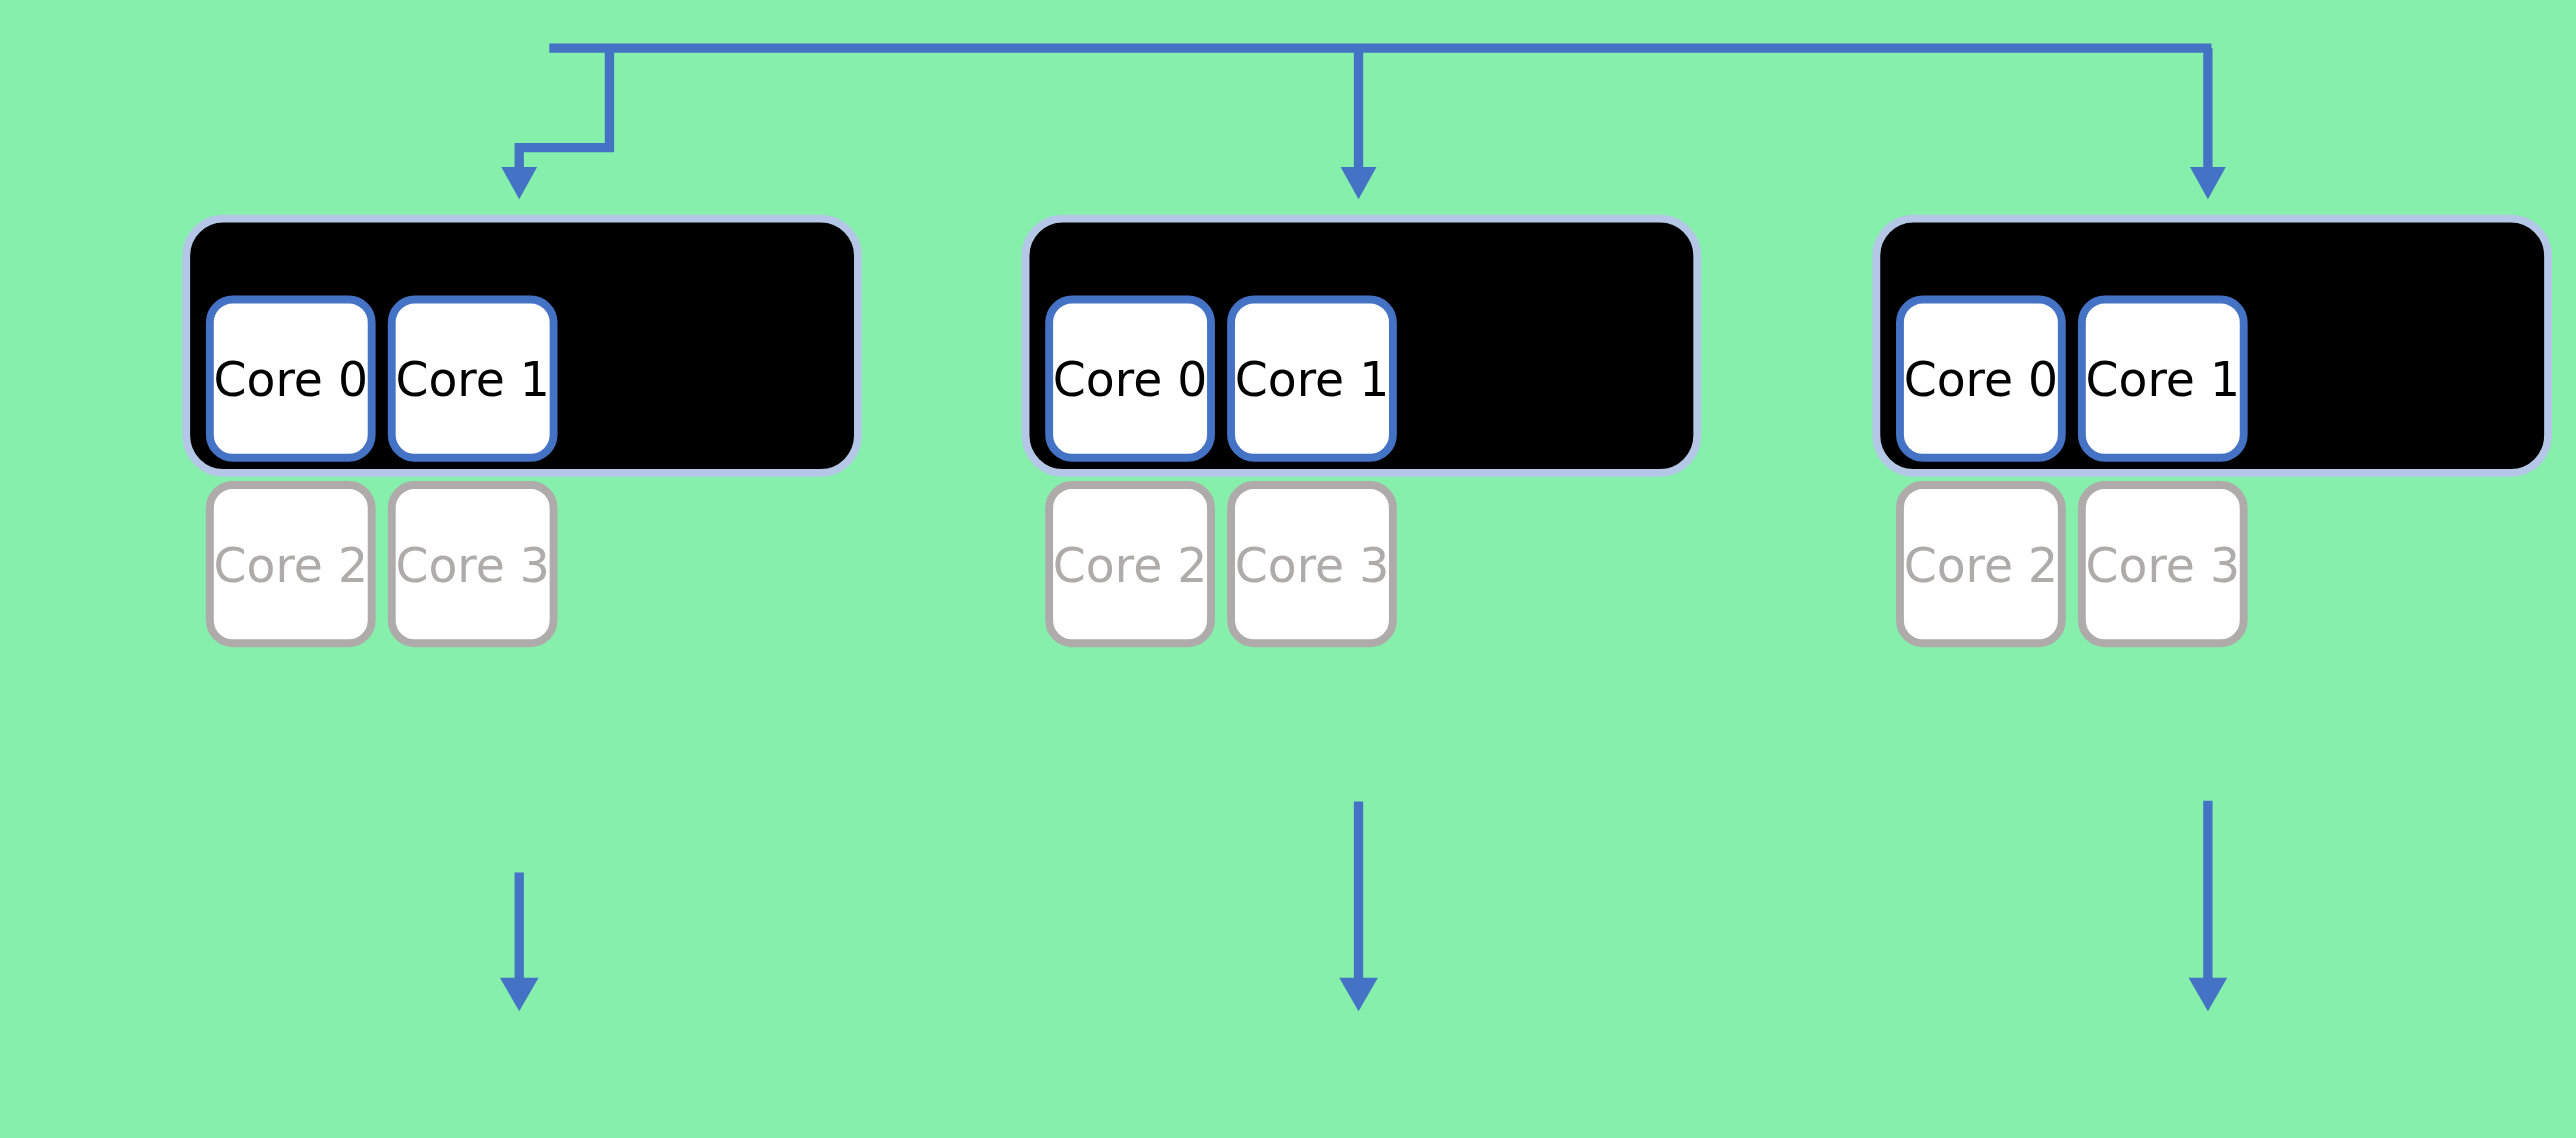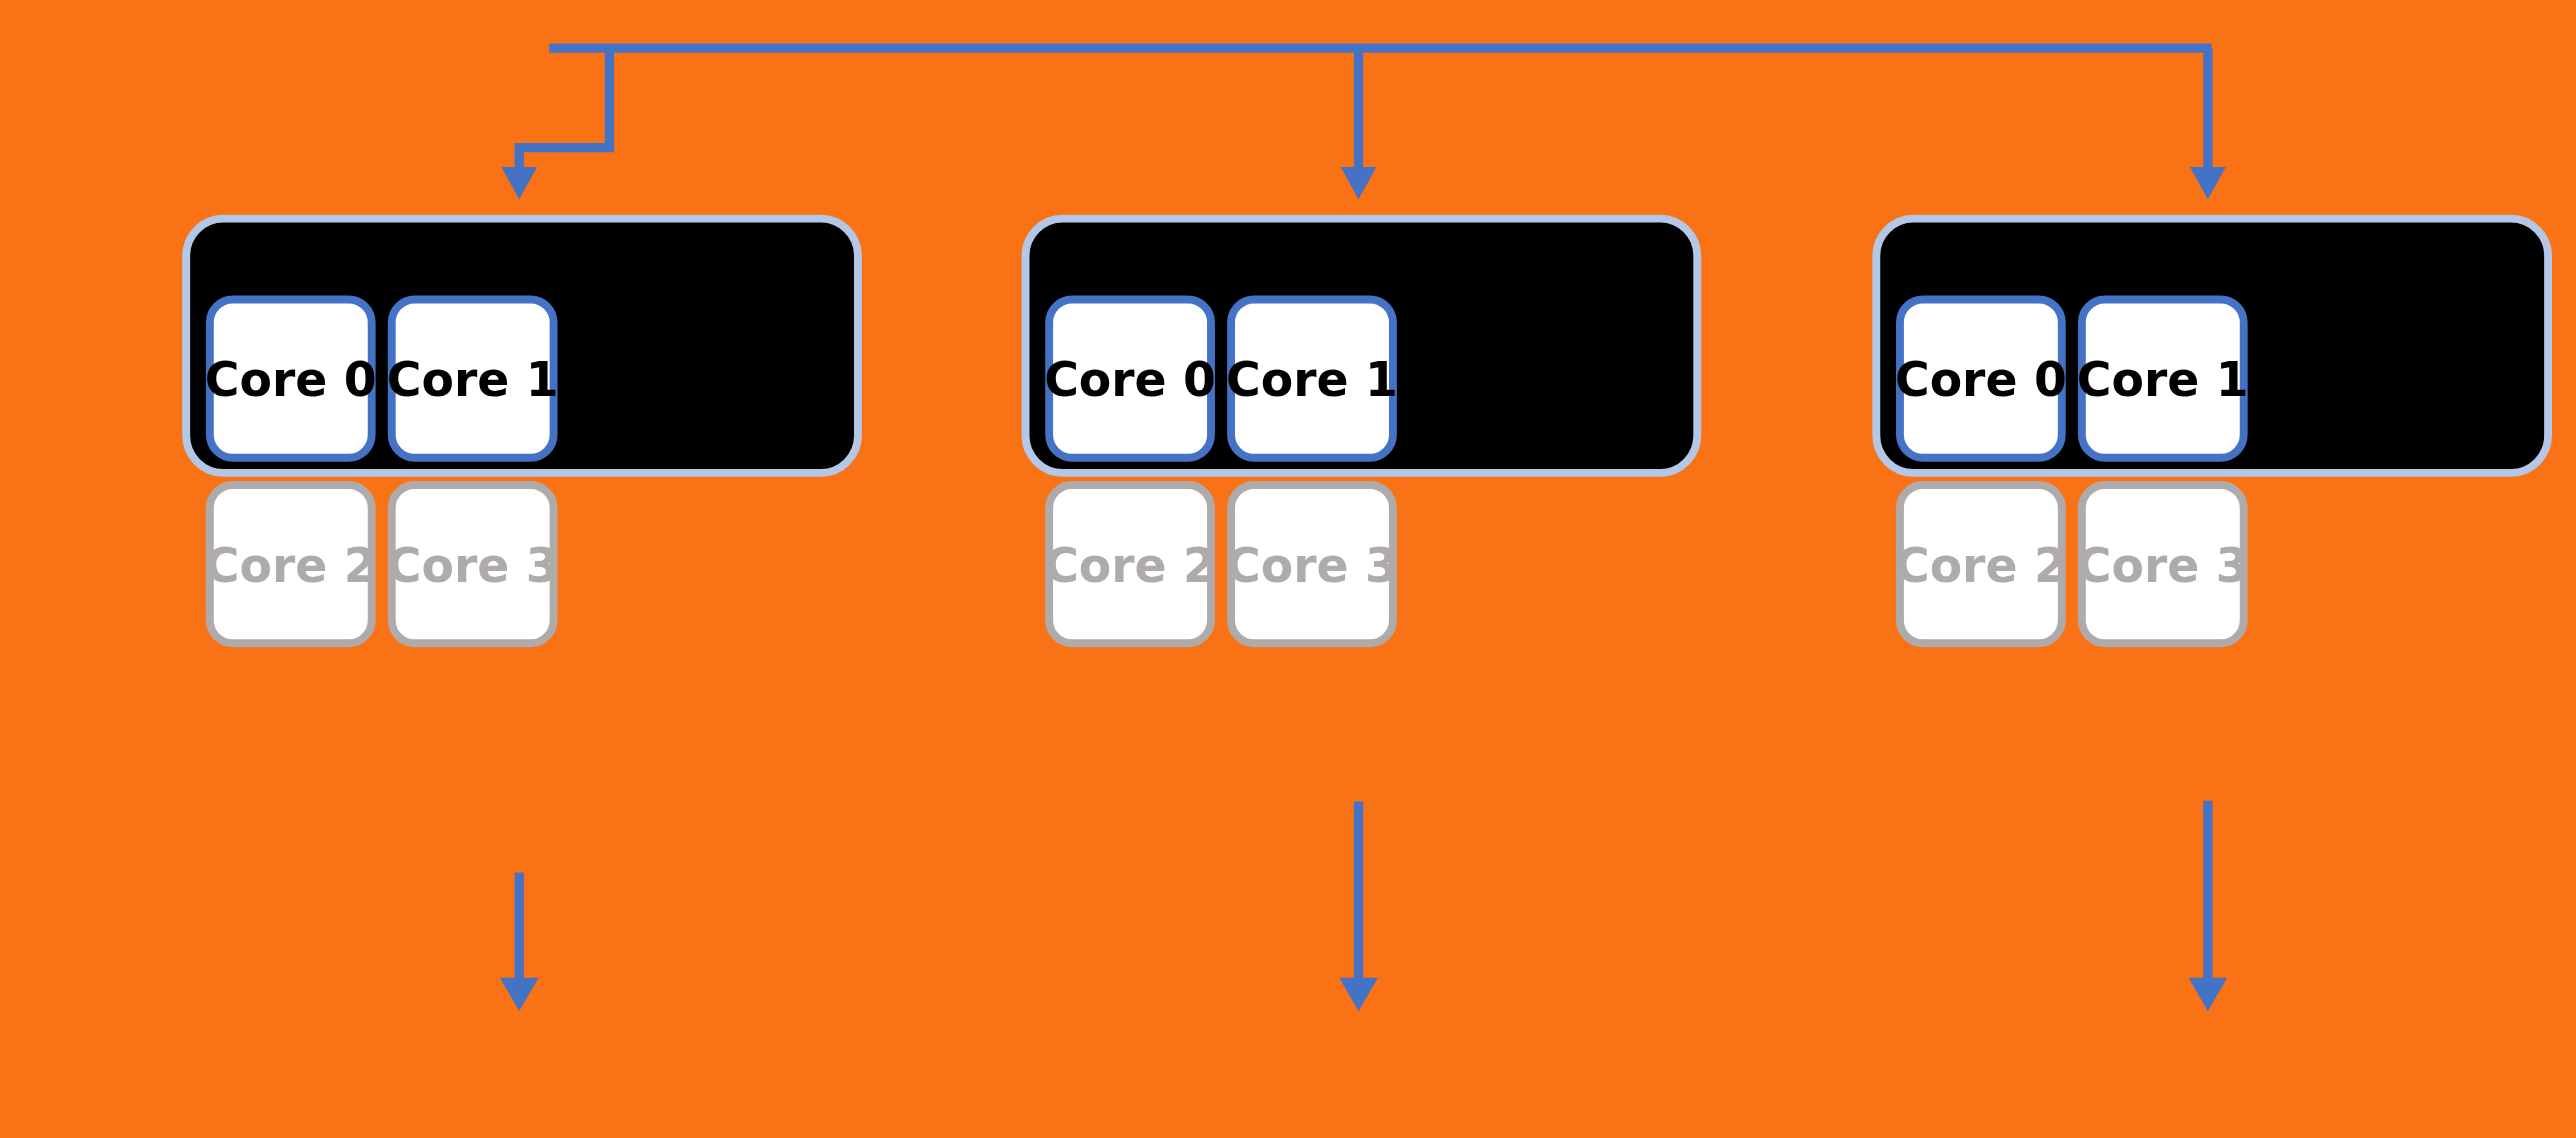--- a/index.html
+++ b/index.html
@@ -4,24 +4,23 @@
 <style>
   html, body {
     margin: 0;
     padding: 0;
     background: #000000;
   }
   #stage {
     position: relative;
     width: 2576px;
     height: 1139px;
-    background: #f97316;
+    background: #86efac;
     overflow: hidden;
     font-family: "DejaVu Sans", "Liberation Sans", sans-serif;
-    font-weight: bold;
   }
   #diagram-svg {
     position: absolute;
     left: 0;
     top: 0;
     width: 2576px;
     height: 1139px;
     display: block;
   }
   .socket-outline {

